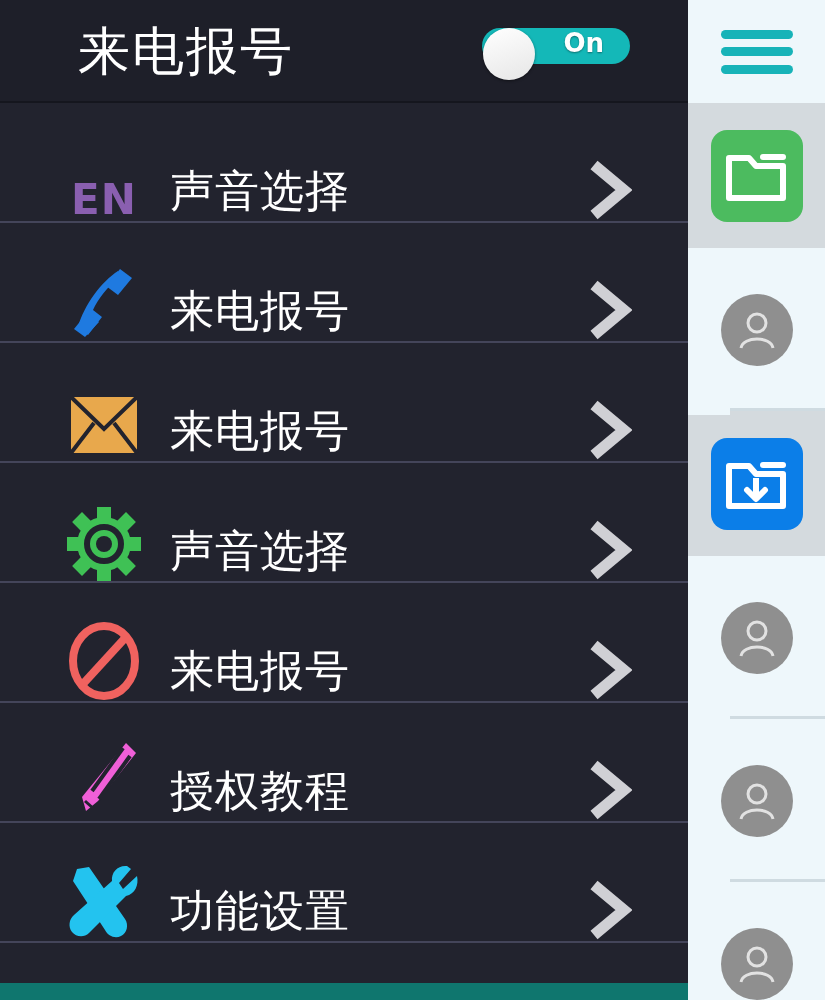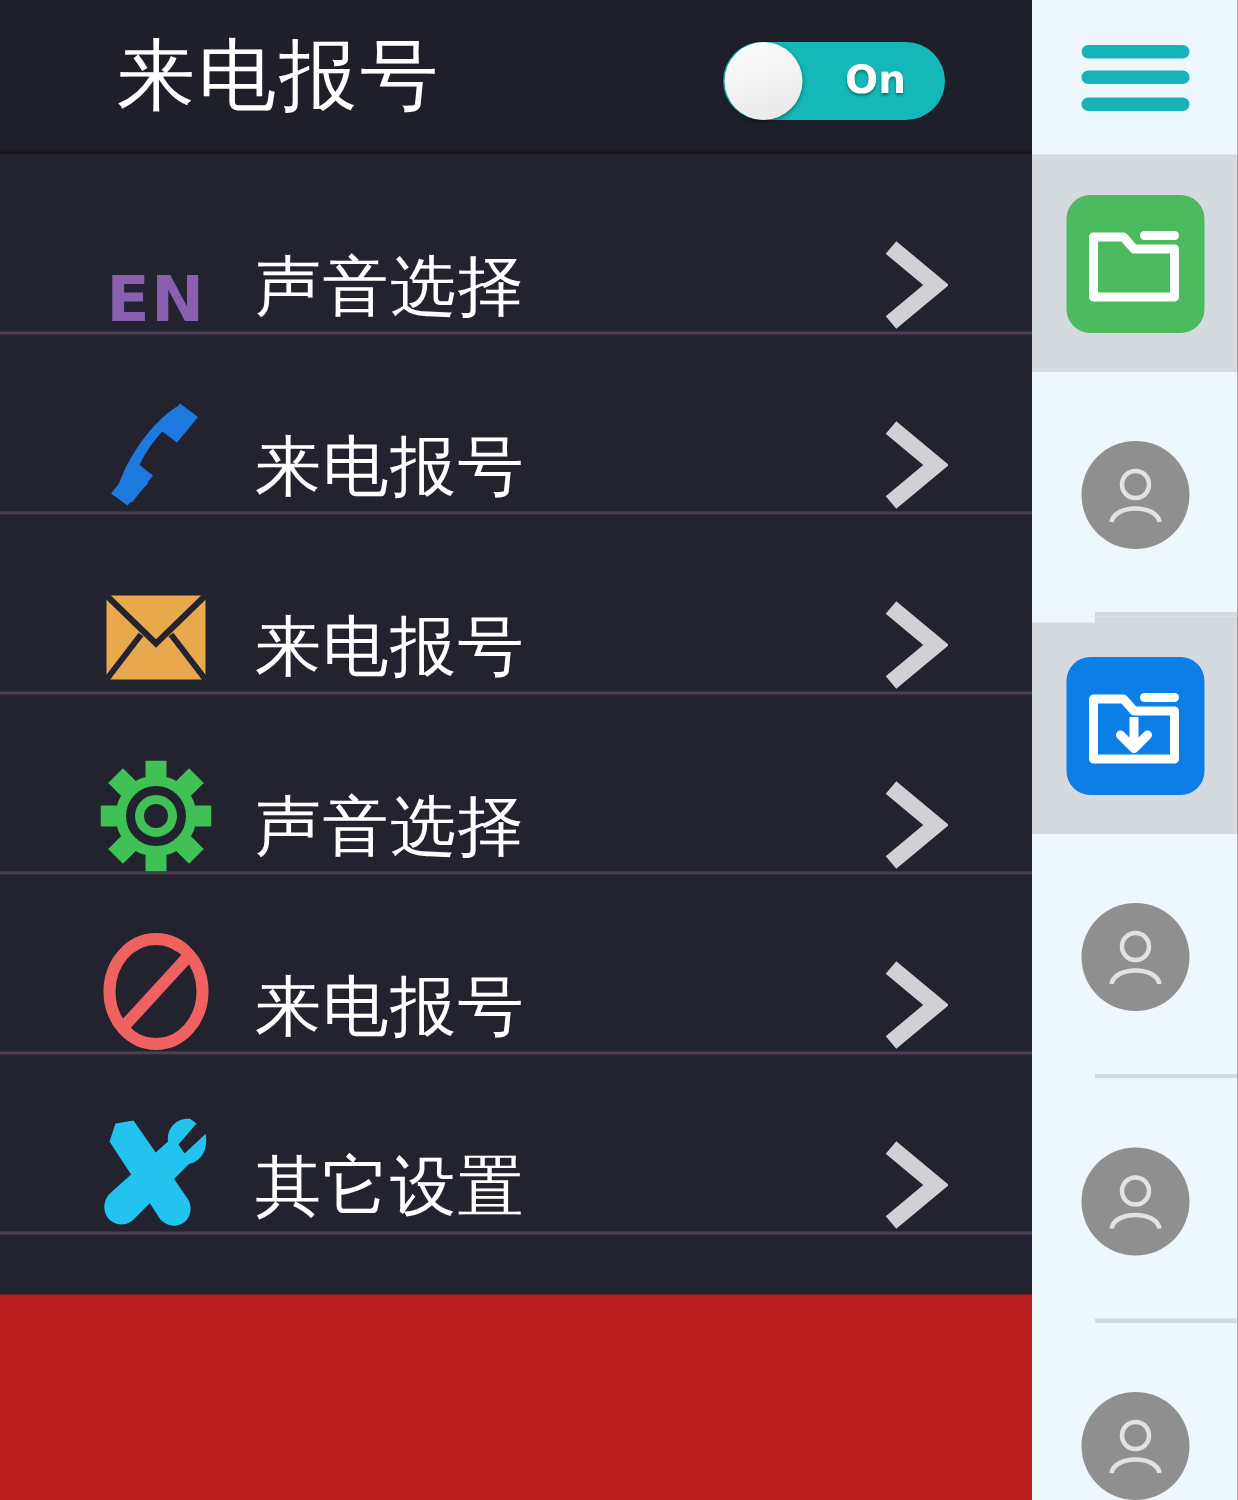--- a/index.html
+++ b/index.html
@@ -18,21 +18,21 @@
     width: 825px;
     height: 1000px;
     display: flex;
     flex-direction: row;
   }
 
   
   .main-panel {
     width: 688px;
     height: 1000px;
-    background: #b91c1c;
+    background: #0f766e;
     position: relative;
     overflow: hidden;
     flex: 0 0 688px;
   }
 
   .app-header {
     height: 103px;
     background: #1e1f29;
     border-bottom: 2px solid #15161e;
     display: flex;
@@ -48,25 +48,24 @@
     margin-left: 78px;
     font-weight: 400;
     white-space: nowrap;
   }
 
   .toggle {
     position: absolute;
     right: 58px;
     top: 28px;
     width: 148px;
-    height: 52px;
+    height: 36px;
     border-radius: 26px;
     background: #14b8b8;
     display: flex;
-    align-items: center;
     justify-content: flex-end;
     box-sizing: border-box;
   }
   .toggle-knob {
     position: absolute;
     left: 1px;
     top: 0px;
     width: 52px;
     height: 52px;
     border-radius: 50%;
@@ -302,31 +301,49 @@
           </svg>
         </div>
         <div class="row-label">来电报号</div>
         <div class="row-chevron">
           <svg width="46" height="62" viewBox="0 0 46 62">
               <polyline points="8,6 38,31 8,56" fill="none" stroke="#d0d0d5" stroke-width="11"></polyline>
             </svg>
         </div>
       </div>
 
+      <div class="list-row">
+        <div class="row-icon">
+          <svg width="72" height="82" viewBox="0 0 72 82">
+            <g fill="#f05fd8">
+              <path d="M58 4 L68 14 L30 62 L18 72 L14 58 Z"></path>
+            </g>
+            <path d="M55 9 L24 52" stroke="#22232e" stroke-width="4" fill="none"></path>
+            <path d="M62 17 L31 60" stroke="#22232e" stroke-width="4" fill="none"></path>
+            <path d="M17 62 L26 70" stroke="#22232e" stroke-width="3" fill="none"></path>
+          </svg>
+        </div>
+        <div class="row-label">授权教程</div>
+        <div class="row-chevron">
+          <svg width="46" height="62" viewBox="0 0 46 62">
+              <polyline points="8,6 38,31 8,56" fill="none" stroke="#d0d0d5" stroke-width="11"></polyline>
+            </svg>
+        </div>
+      </div>
 
       <div class="list-row">
         <div class="row-icon">
           <svg width="74" height="78" viewBox="0 0 74 78">
             <g fill="#23c3ef">
               <path d="M10 6 L22 4 L58 56 C62 62 60 70 54 73 C48 76 41 73 38 67 L6 18 Z"></path>
               <path d="M64 6 L52 20 L56 26 L70 13 C72 22 68 31 59 33 L22 70 C17 75 9 74 5 69 C1 64 2 56 7 52 L45 18 C44 9 51 2 60 3 Z"></path>
             </g>
           </svg>
         </div>
-        <div class="row-label">其它设置</div>
+        <div class="row-label">功能设置</div>
         <div class="row-chevron">
           <svg width="46" height="62" viewBox="0 0 46 62">
               <polyline points="8,6 38,31 8,56" fill="none" stroke="#d0d0d5" stroke-width="11"></polyline>
             </svg>
         </div>
       </div>
 
       <div class="list-row-partial"></div>
     </div>
   </div>

